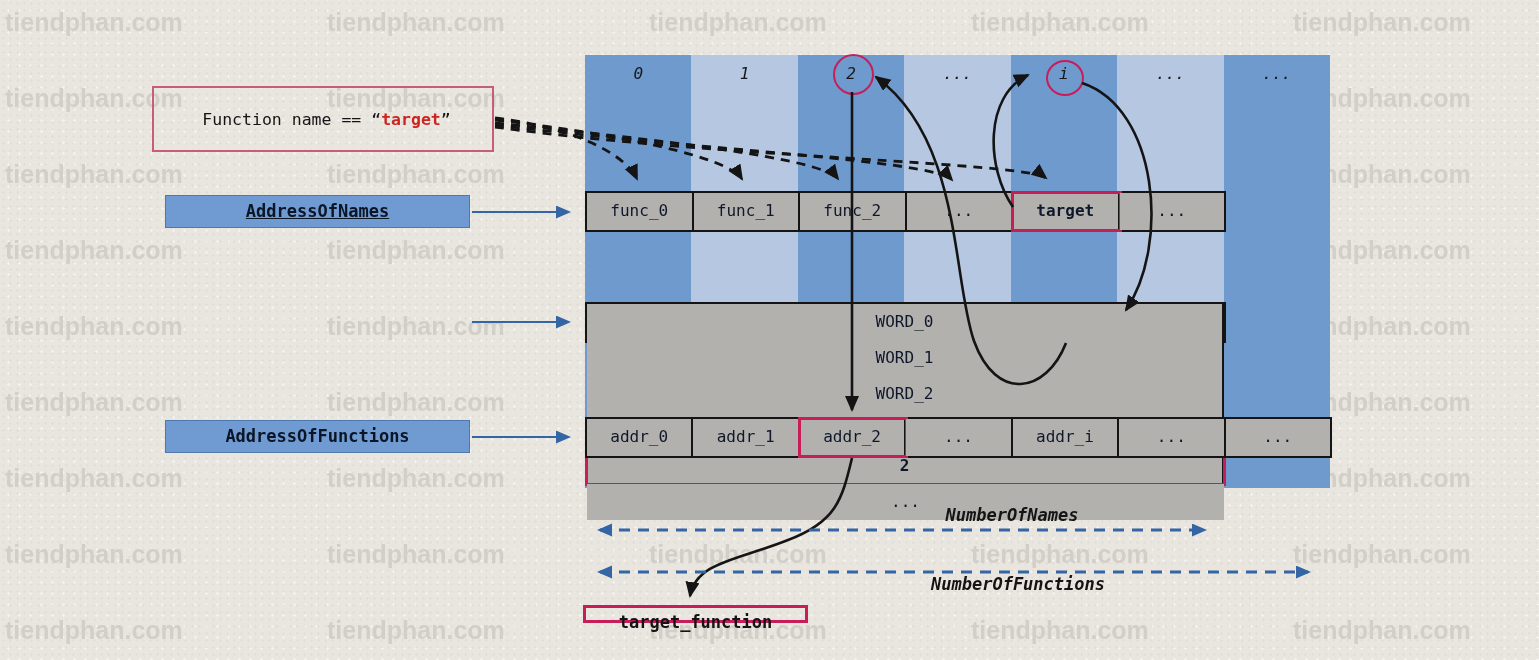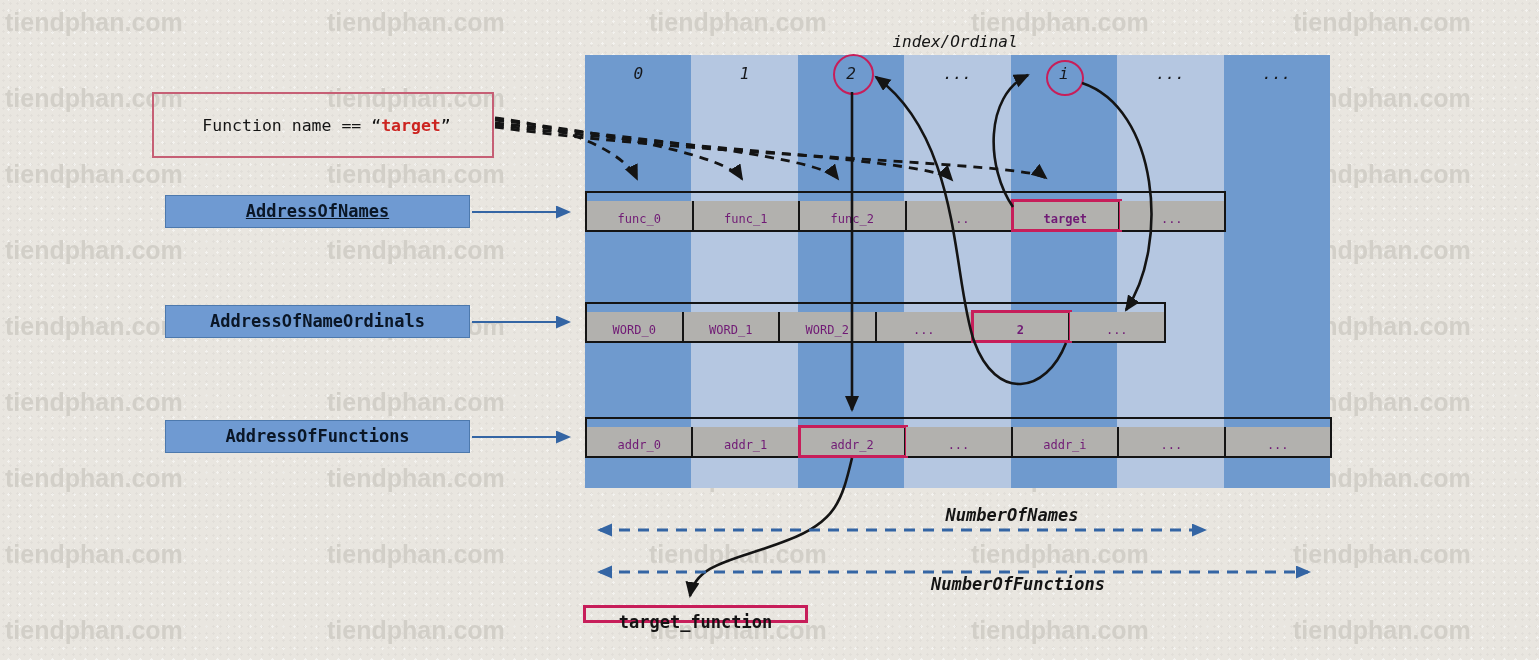--- a/index.html
+++ b/index.html
@@ -43,46 +43,46 @@
     font-style:italic; font-size:16px; z-index:2;
   }
   .circ{
     position:absolute; border:2.5px solid var(--crimson); border-radius:50%;
     background:transparent; z-index:4;
   }
   #circ2{left:833px; top:54px; width:37px; height:37px;}
   #circi{left:1046px; top:60px; width:34px; height:32px;}
   
   .cond-box{
-    position:absolute; left:152px; top:92px; width:342px; height:66px;
+    position:absolute; left:152px; top:86px; width:342px; height:66px;
     border:2px solid var(--rose); z-index:2; box-sizing:border-box;
     display:flex; flex-direction:column; justify-content:center; text-align:center;
     font-size:16.5px; line-height:23px;padding-left:7px;
   }
   .cond-box .hl-red{color:var(--red_text); font-weight:bold;}
   
   .ptr{
     position:absolute; left:165px; width:305px; height:33px;
     background:var(--label_blue); border:1px solid var(--label_border);
     box-sizing:border-box; text-align:center; line-height:31px;
     font-weight:bold; font-size:17px; color:var(--label_text); z-index:2;
   }
   #ptr-names{top:195px;text-decoration:underline;} #ptr-ordinals{top:305px;} #ptr-functions{top:420px;}
   
   .trow{
     position:absolute; left:585px; height:41px; display:flex;
     border:2px solid var(--ink); box-sizing:border-box; z-index:2;
   }
   #row-names{top:191px; width:641px;}
-  #row-ordinals{top:302px; width:581px;}
+  #row-ordinals{top:302px; width:641px;flex-direction:column;}
   #row-functions{top:417px; width:747px;}
   .cell{
     flex:1; background:var(--cell_gray); border-right:2px solid var(--ink);
-    box-sizing:border-box; text-align:center; line-height:36px; font-size:12px;
-    color:#701a75; overflow:visible;margin-top:8px;
+    box-sizing:border-box; text-align:center; line-height:36px; font-size:16px;
+    color:#0f172a; overflow:visible;
   }
   .cell:last-child{border-right:none;}
   .cell.hl{outline:3px solid var(--crimson); outline-offset:-1px;}
   .cell.b{font-weight:bold;}
   
   .span-label{
     position:absolute; width:320px; text-align:center; z-index:2;
     font-weight:bold; font-style:italic; font-size:17px;
   }
   #lbl-numnames{left:852px; top:505px;}
@@ -147,21 +147,20 @@
       <span class="wm" style="left: 649px; top: 535px;">tiendphan.com</span>
       <span class="wm" style="left: 971px; top: 535px;">tiendphan.com</span>
       <span class="wm" style="left: 1293px; top: 535px;">tiendphan.com</span>
       <span class="wm" style="left: 5px; top: 611px;">tiendphan.com</span>
       <span class="wm" style="left: 327px; top: 611px;">tiendphan.com</span>
       <span class="wm" style="left: 649px; top: 611px;">tiendphan.com</span>
       <span class="wm" style="left: 971px; top: 611px;">tiendphan.com</span>
       <span class="wm" style="left: 1293px; top: 611px;">tiendphan.com</span>
     </div>
 
-  <div class="index-title">index/Ordinal</div>
 
   <div class="bands" id="bands">
       <div class="band-col med">
         <div class="band-label">0</div>
       </div>
       <div class="band-col light">
         <div class="band-label">1</div>
       </div>
       <div class="band-col med">
         <div class="band-label">2</div>
@@ -183,21 +182,20 @@
   <div class="circ" id="circ2"></div>
   <div class="circ" id="circi"></div>
 
   <div class="cond-box">
     <div>
       <span>Function name == </span><span>“</span><span class="hl-red">target</span><span>”</span>
     </div>
   </div>
 
   <div class="ptr" id="ptr-names">AddressOfNames</div>
-  <div class="ptr" id="ptr-ordinals">AddressOfNameOrdinals</div>
   <div class="ptr" id="ptr-functions">AddressOfFunctions</div>
 
   <div class="trow" id="row-names">
       <div class="cell">func_0</div>
       <div class="cell">func_1</div>
       <div class="cell">func_2</div>
       <div class="cell">...</div>
       <div class="cell hl b">target</div>
       <div class="cell">...</div>
     </div>

